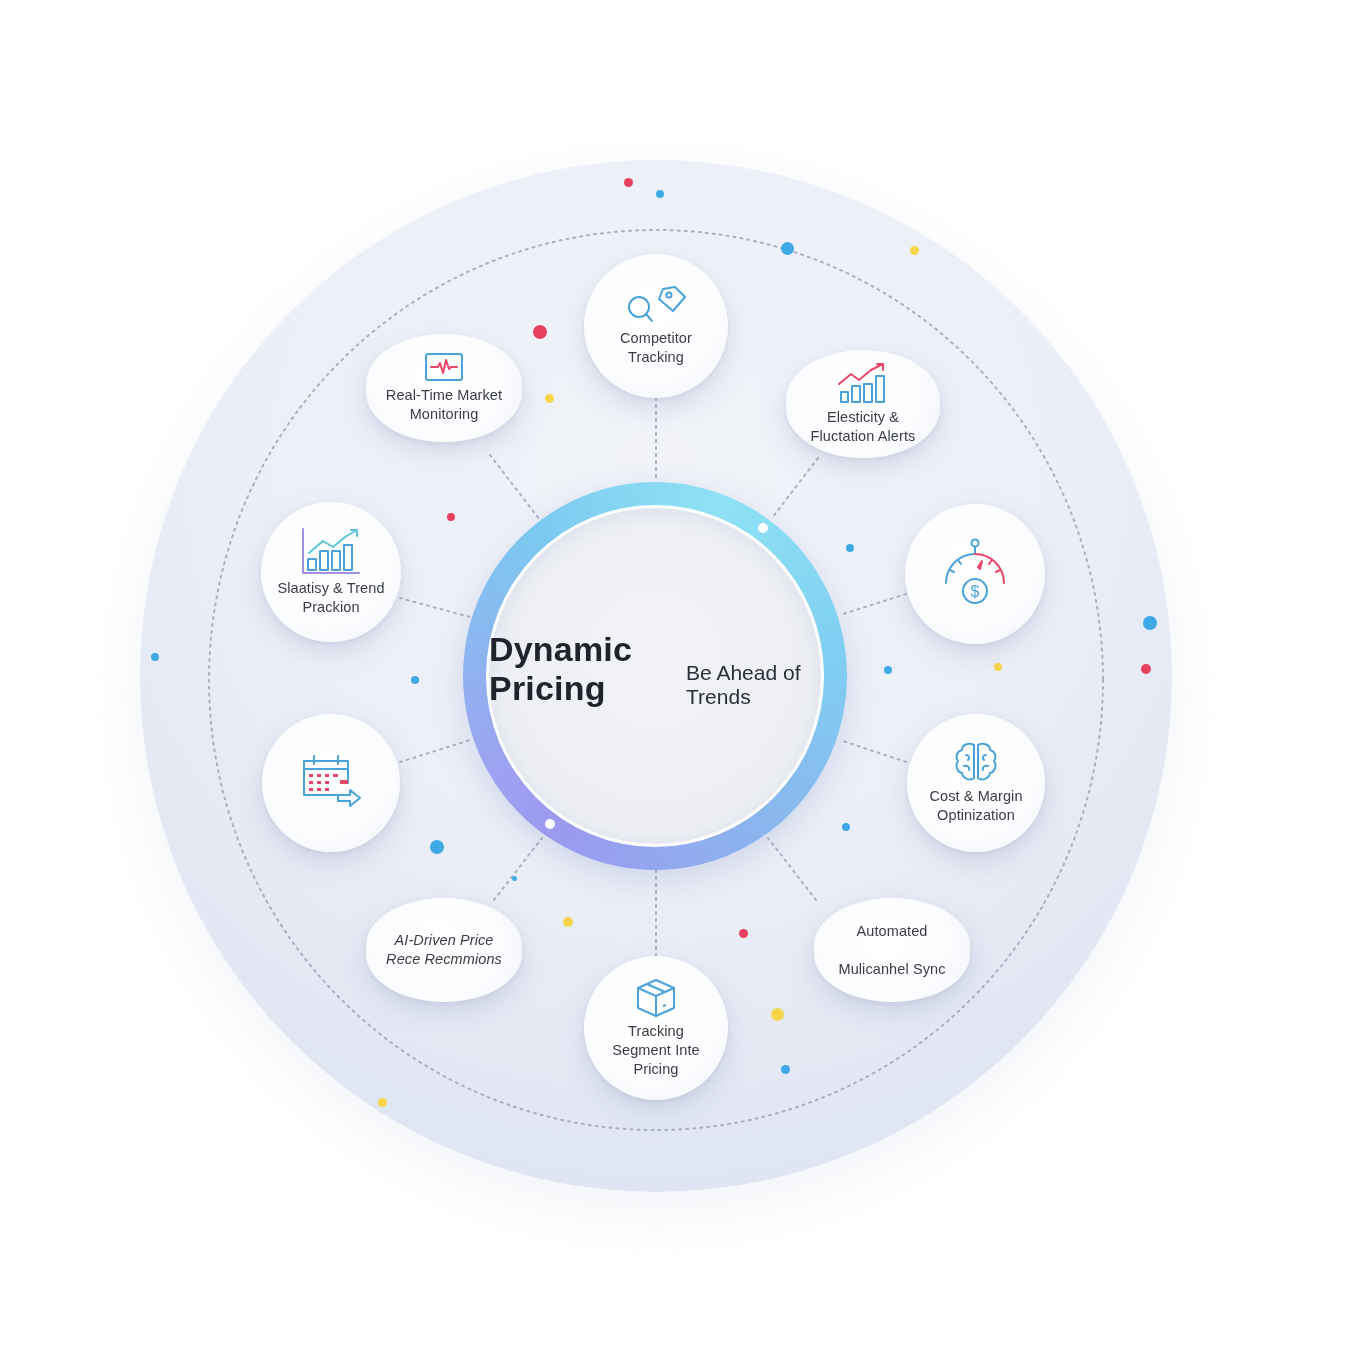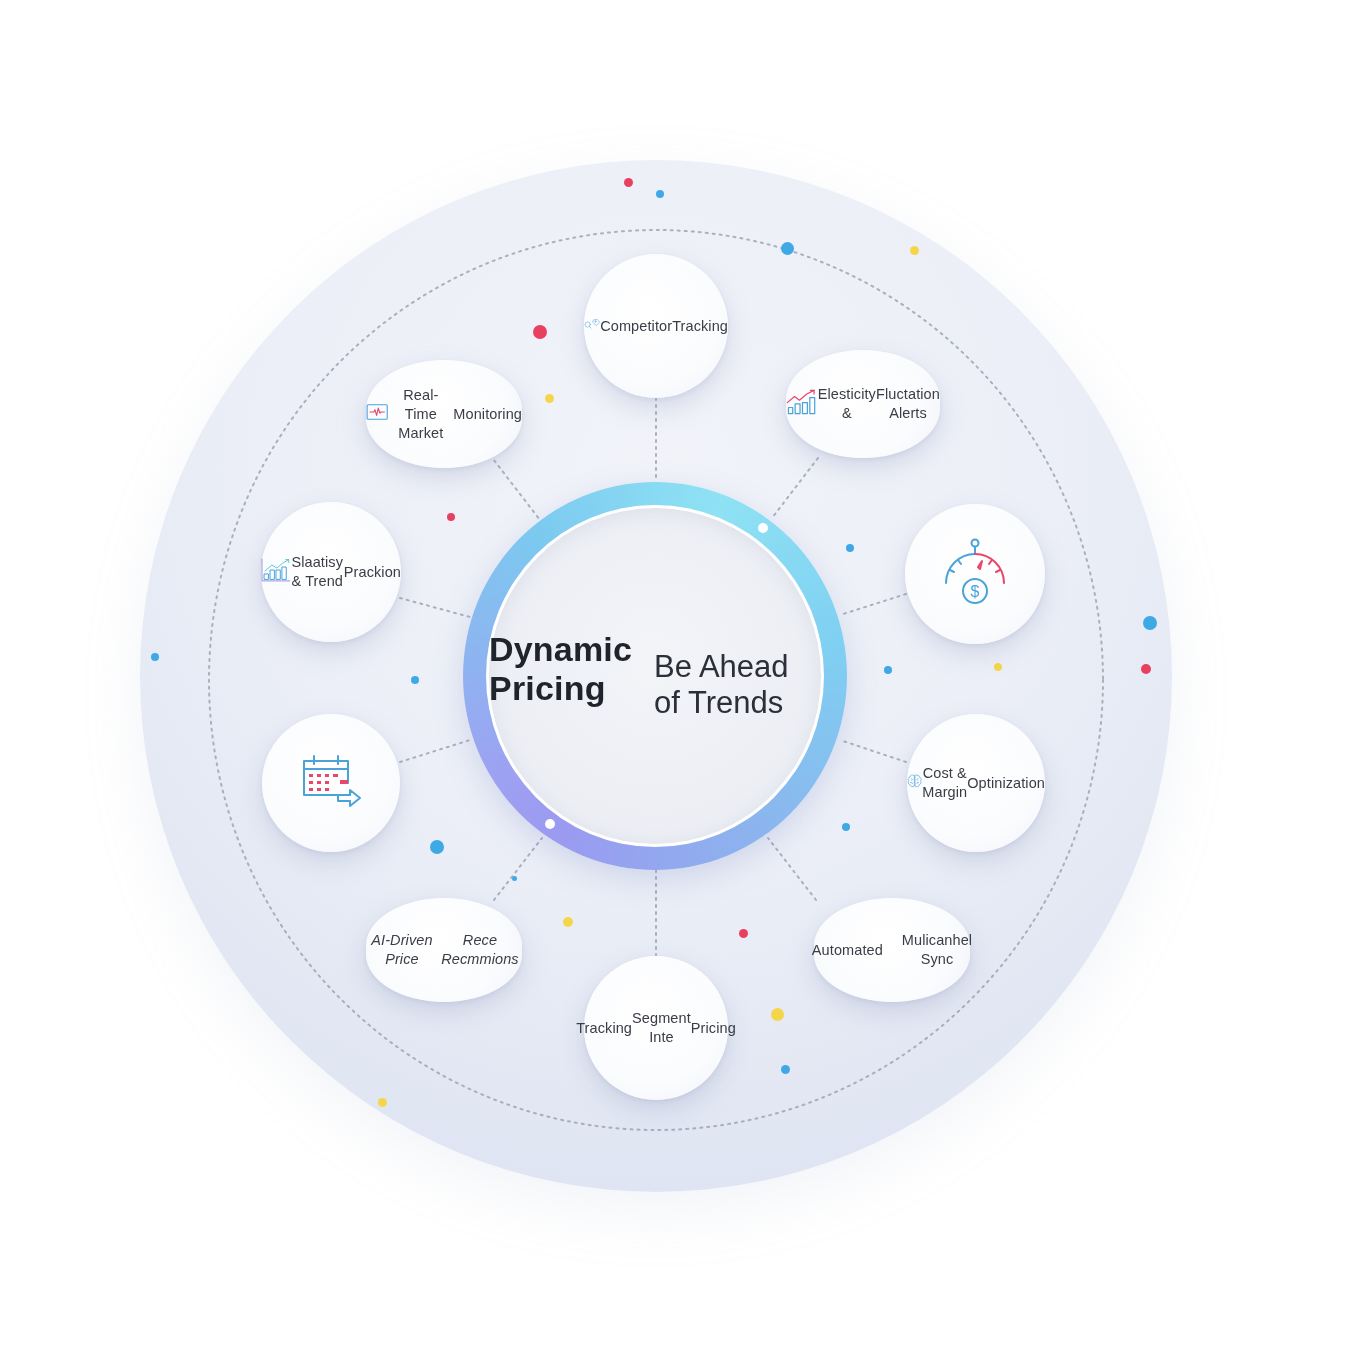--- a/index.html
+++ b/index.html
@@ -4,34 +4,34 @@
 <style>
   html, body { margin:0; padding:0; background:#ffffff; }
   body { width:1350px; height:1350px; position:relative; overflow:hidden; font-family:"Liberation Sans", "DejaVu Sans", sans-serif; }
   .abs { position:absolute; }
   #bg-disc { left:140px; top:160px; width:1032px; height:1032px; border-radius:50%;
     background: radial-gradient(circle at 50% 30%, #f1f3f9 0%, #eceff7 45%, #dfe5f2 80%, #d8dff0 100%);
     box-shadow: 0 20px 60px rgba(170,180,210,0.15); }
   #ring-svg { left:0; top:0; width:1350px; height:1350px; pointer-events:none; }
   .node { position:absolute; background: radial-gradient(circle at 45% 40%, #ffffff 0%, #fbfcfe 60%, #f1f3f8 100%);
     box-shadow: 0 10px 24px rgba(140,150,185,0.28), 0 2px 4px rgba(140,150,185,0.15);
-    display:flex; flex-direction:row; align-items:center; justify-content:center; text-align:center; cursor:pointer; }
+    display:flex; flex-direction:column; align-items:center; justify-content:center; text-align:center; cursor:pointer; }
   .node.circle { border-radius:50%; }
   .node.pill { border-radius:50% / 46%; }
   .node .label { font-size:14.5px; line-height:19px; color:#3a3d45; font-weight:500; letter-spacing:0.1px; }
   .node svg { display:block; margin-bottom:4px; }
   #center-ring { left:463px; top:482px; width:384px; height:388px; border-radius:50%;
     background: conic-gradient(from 20deg, #8fe2f4 0deg, #7fd0f2 60deg, #8ab7ee 120deg, #9a9af0 190deg, #9ea0f2 215deg, #8cb6f0 260deg, #7cc9f0 300deg, #8fe2f4 360deg);
     box-shadow: 0 10px 30px rgba(120,140,200,0.25); }
   #center-inner { left:486px; top:505px; width:338px; height:342px; border-radius:50%;
     background: radial-gradient(circle at 50% 45%, #f2f4f8 0%, #eceef4 70%, #e6e9f1 100%);
     border:3px solid #ffffff; box-sizing:border-box; box-shadow: inset 0 4px 18px rgba(150,160,190,0.18);
     display:flex; flex-direction:row; align-items:center; justify-content:center; }
   #center-title { font-size:34px; font-weight:700; color:#1f232b; letter-spacing:0.2px; margin-top:-14px; }
-  #center-sub { font-size:31px; color:#2b2f38; margin-top:18px; }
+  #center-sub { font-size:21px; color:#2b2f38; margin-top:18px; }
   .dot { position:absolute; border-radius:50%; }
 </style>
 </head>
 <body>
 
 <div id="bg-disc" class="abs"></div>
 
 <svg id="ring-svg" class="abs" viewBox="0 0 1350 1350">
   <g fill="none" stroke="#9aa0b0" stroke-width="2" stroke-dasharray="2 5" stroke-linecap="round" opacity="0.8">
     <ellipse cx="656" cy="680" rx="447" ry="450"></ellipse>
@@ -197,20 +197,20 @@
       <rect x="31" y="24" width="8" height="19" stroke="#4aa3d8"></rect>
       <rect x="43" y="18" width="8" height="25" stroke="#4aa3d8"></rect>
       <path d="M8 26 L22 14 L32 20 L44 10 L56 3" stroke="#5ac4d8"></path>
       <path d="M50 3 L56 3 L56 9" stroke="#5ac4d8"></path>
     </g>
   </svg>
   <div class="label">Slaatisy &amp; Trend</div>
   <div class="label">Prackion</div>
 </div>
 
-<div class="node pill" style="left:366px;top:360px;width:156px;height:108px;">
+<div class="node pill" style="left:366px;top:334px;width:156px;height:108px;">
   <svg width="40" height="30" viewBox="0 0 40 30">
     <rect x="2" y="2" width="36" height="26" rx="2" fill="none" stroke="#4aa3d8" stroke-width="2"></rect>
     <path d="M7 15 L14 15 L16 11 L19 21 L22 8 L25 17 L27 15 L33 15" fill="none" stroke="#e8476a" stroke-width="2" stroke-linecap="round" stroke-linejoin="round"></path>
   </svg>
   <div class="label">Real-Time Market</div>
   <div class="label">Monitoring</div>
 </div>
 
 </body></html>

